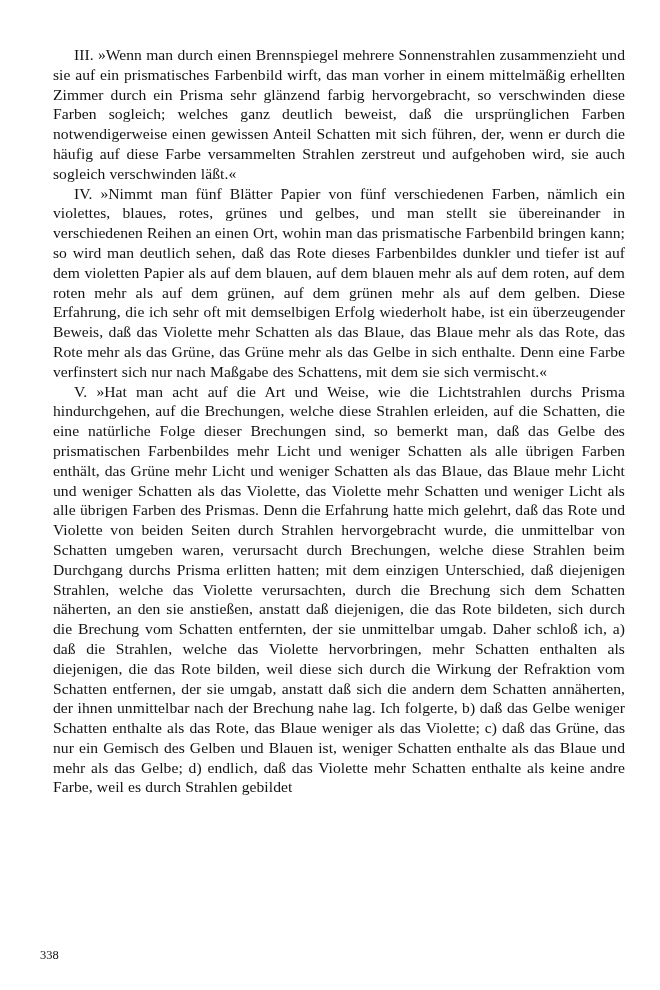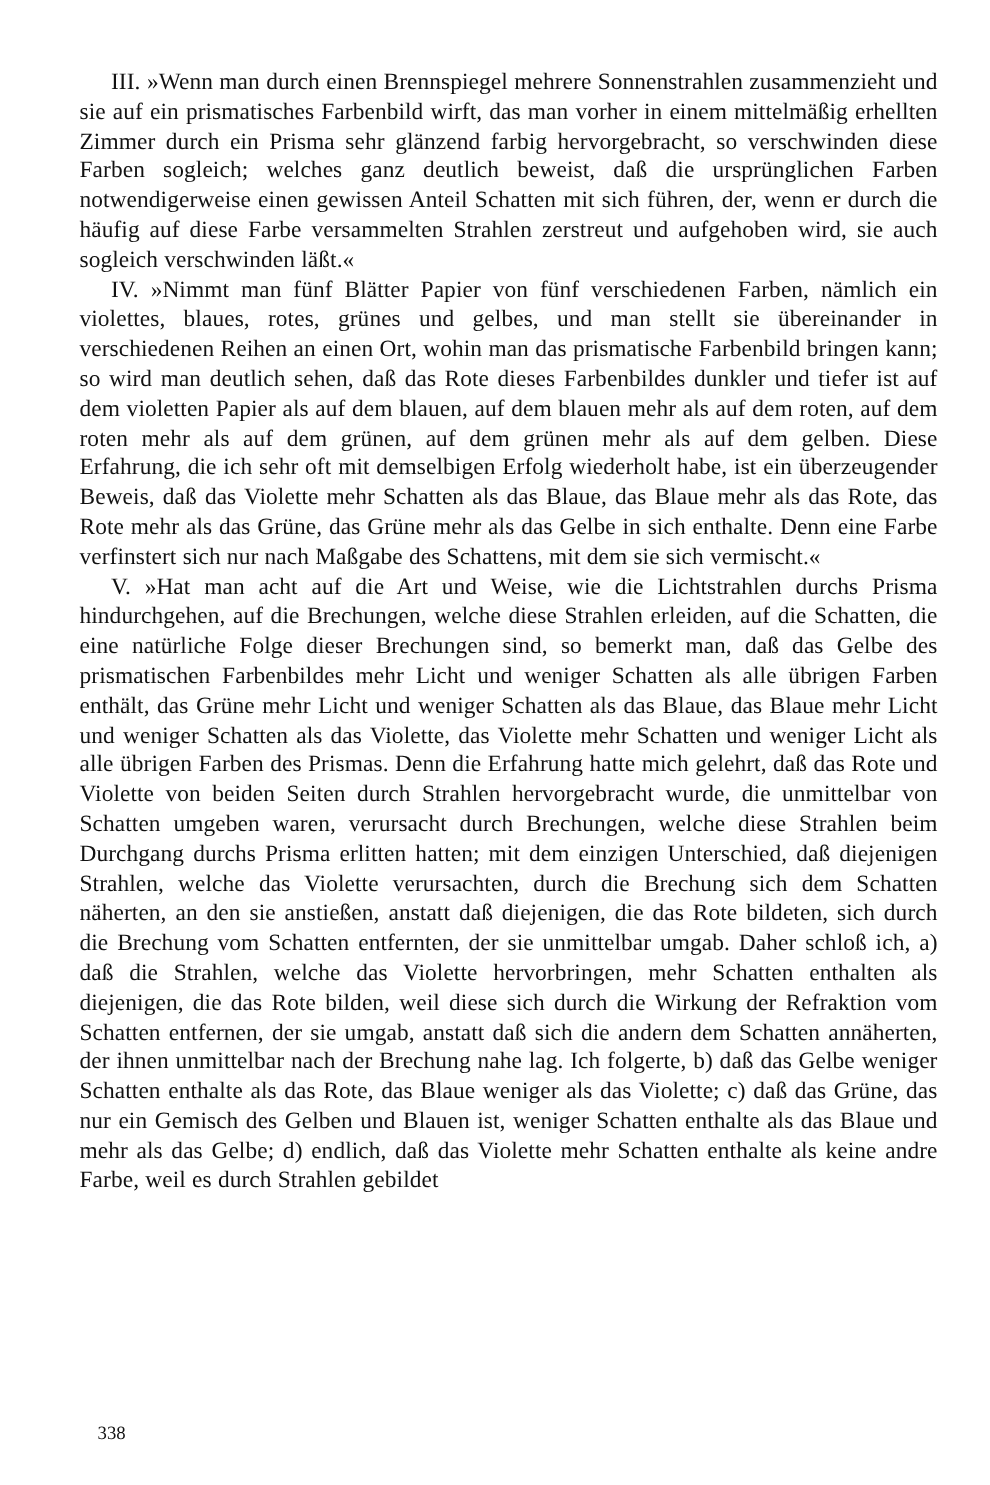--- a/index.html
+++ b/index.html
@@ -30,21 +30,21 @@
       padding: 0;
       text-align: justify;
       text-indent: 21px;
       font-size: 15.6px;
       line-height: 19.8px;
       letter-spacing: 0.05px;
       word-spacing: 0.2px;
     }
     .folio {
       position: absolute;
-      left: 65px;
+      left: 40px;
       top: 948px;
       font-size: 12.5px;
       line-height: 14px;
       color: #121212;
     }
   </style>
 </head>
 <body>
 
 <div class="page">

